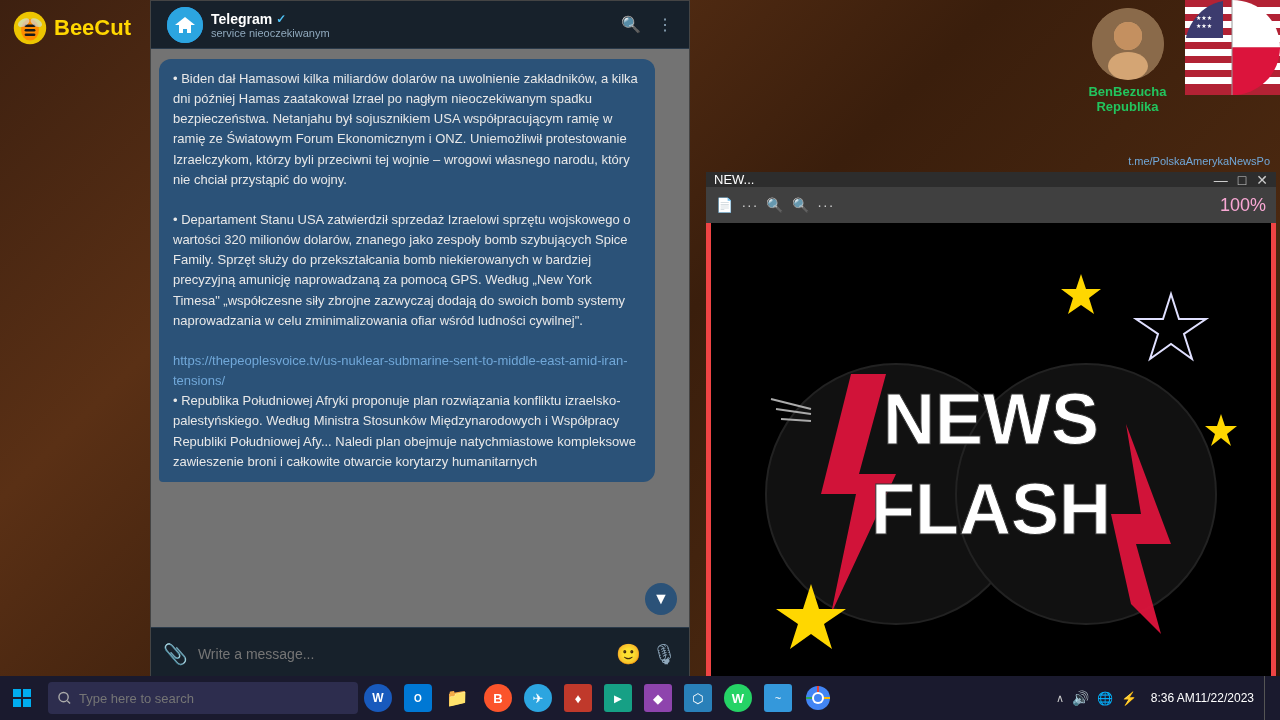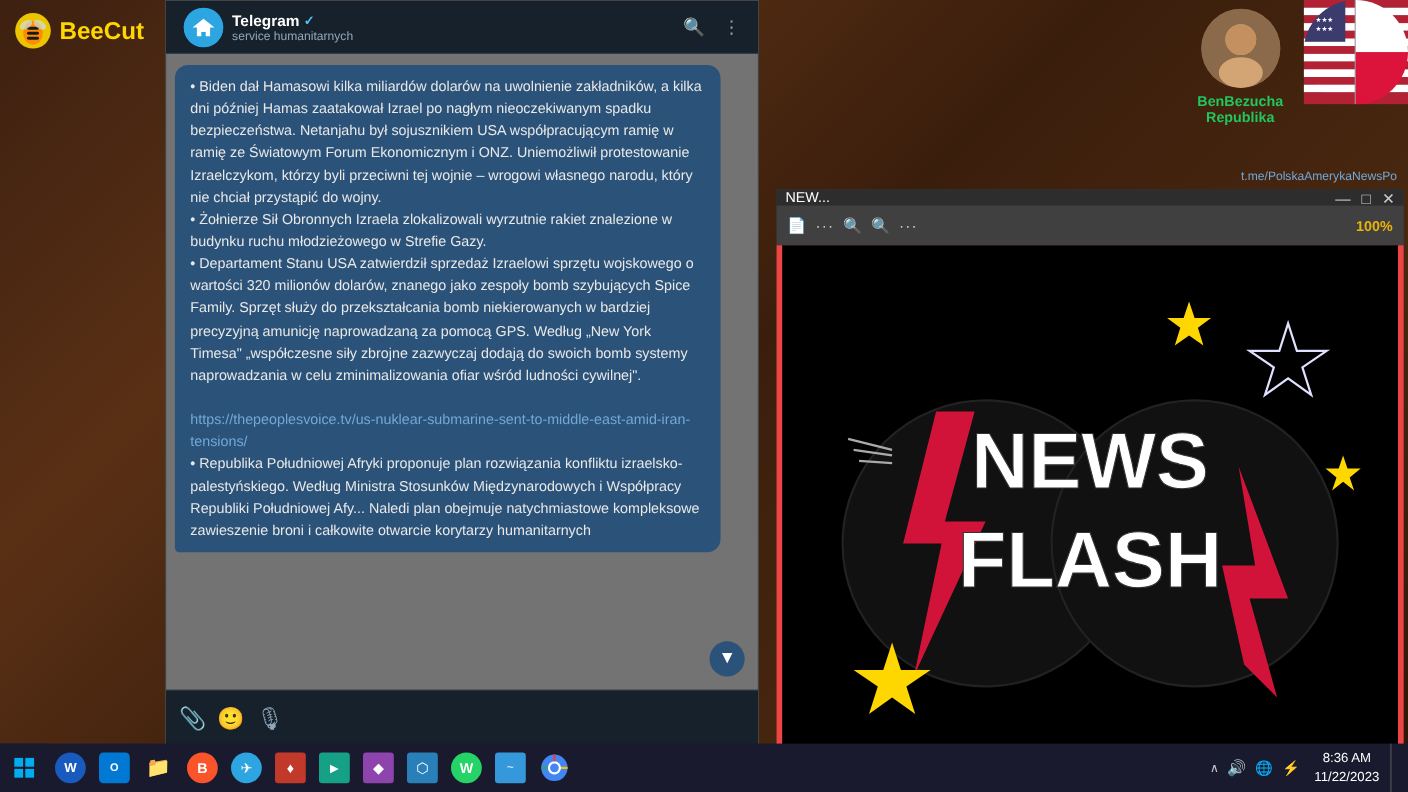--- a/index.html
+++ b/index.html
@@ -98,21 +98,21 @@
       align-items: center;
       justify-content: center;
       cursor: pointer;
       padding: 0 3px;
       color: #ccc;
       font-size: 13px;
     }
 
     .clock {
       display: flex;
-      flex-direction: column;
+      flex-direction: row;
       align-items: center;
       justify-content: center;
       color: #fff;
       font-size: 12px;
       line-height: 1.4;
       padding: 0 8px;
       cursor: pointer;
     }
 
     .show-desktop {
@@ -338,24 +338,23 @@
     }
 
     .pdf-toolbar-dots {
       color: #ccc;
       font-size: 14px;
       cursor: pointer;
       letter-spacing: 1px;
     }
 
     .pdf-zoom {
-      color: #eab308;
-      font-size: 13px;
+      color: #f9a8d4;
+      font-size: 18px;
       margin-left: auto;
-      font-weight: bold;
     }
 
     .pdf-content {
       flex: 1;
       background: #ef4444;
       display: flex;
       align-items: center;
       justify-content: center;
       overflow: hidden;
     }
@@ -504,44 +503,45 @@
       <svg viewBox="0 0 36 36" width="36" height="36">
         <circle cx="18" cy="18" r="18" fill="#2CA5E0"></circle>
         <path d="M8 18 L18 10 L28 18 L24 18 L24 26 L20 26 L20 22 L16 22 L16 26 L12 26 L12 18 Z" fill="white"></path>
       </svg>
     </div>
     <div class="tg-header-title">
       <div class="tg-header-name">
         <span>Telegram</span>
         <span style="color:#4fc3f7;font-size:12px;">✓</span>
       </div>
-      <div class="tg-header-sub">service humanitarnych</div>
+      <div class="tg-header-sub">service nieoczekiwanym</div>
     </div>
     <div class="tg-header-icons">
       <span class="tg-header-icon">🔍</span>
       <span class="tg-header-icon">⋮</span>
     </div>
   </div>
 
   <div class="tg-messages">
     <div class="tg-message-bubble">
       <span>• Biden dał Hamasowi kilka miliardów dolarów na uwolnienie zakładników, a kilka dni później Hamas zaatakował Izrael po nagłym nieoczekiwanym spadku bezpieczeństwa. Netanjahu był sojusznikiem USA współpracującym ramię w ramię ze Światowym Forum Ekonomicznym i ONZ. Uniemożliwił protestowanie Izraelczykom, którzy byli przeciwni tej wojnie – wrogowi własnego narodu, który nie chciał przystąpić do wojny.</span><br>
-      <span>• Żołnierze Sił Obronnych Izraela zlokalizowali wyrzutnie rakiet znalezione w budynku ruchu młodzieżowego w Strefie Gazy.</span><br>
+      <br>
       <span>• Departament Stanu USA zatwierdził sprzedaż Izraelowi sprzętu wojskowego o wartości 320 milionów dolarów, znanego jako zespoły bomb szybujących Spice Family. Sprzęt służy do przekształcania bomb niekierowanych w bardziej precyzyjną amunicję naprowadzaną za pomocą GPS. Według „New York Timesa" „współczesne siły zbrojne zazwyczaj dodają do swoich bomb systemy naprowadzania w celu zminimalizowania ofiar wśród ludności cywilnej".</span><br>
       <br>
       <a>https://thepeoplesvoice.tv/us-nuklear-submarine-sent-to-middle-east-amid-iran-tensions/</a><br>
       <span>• Republika Południowej Afryki proponuje plan rozwiązania konfliktu izraelsko-palestyńskiego. Według Ministra Stosunków Międzynarodowych i Współpracy Republiki Południowej Afy... Naledi plan obejmuje natychmiastowe kompleksowe zawieszenie broni i całkowite otwarcie korytarzy humanitarnych</span>
     </div>
     <div class="scroll-down-btn">
       <span>▼</span>
     </div>
   </div>
 
   <div class="tg-input-bar">
     <span class="tg-input-icon">📎</span>
+    <input class="tg-input" type="text" placeholder="Write a message..." style="">
     <span class="tg-emoji-btn">🙂</span>
     <span class="tg-mic-btn">🎙</span>
   </div>
 </div>
 
 <div class="pdf-window">
   <div class="pdf-titlebar">
     <span class="pdf-title-text">NEW...</span>
     <div class="pdf-title-controls">
       <span class="pdf-win-btn">—</span>
@@ -592,20 +592,27 @@
 
   <div class="taskbar-start">
     <svg viewBox="0 0 20 20" width="20" height="20">
       <rect x="1" y="1" width="8" height="8" fill="#00adef"></rect>
       <rect x="11" y="1" width="8" height="8" fill="#00adef"></rect>
       <rect x="1" y="11" width="8" height="8" fill="#00adef"></rect>
       <rect x="11" y="11" width="8" height="8" fill="#00adef"></rect>
     </svg>
   </div>
 
+  <div class="taskbar-search">
+    <svg width="14" height="14" viewBox="0 0 14 14">
+      <circle cx="6" cy="6" r="5" fill="none" stroke="#aaa" stroke-width="1.5"></circle>
+      <line x1="10" y1="10" x2="13" y2="13" stroke="#aaa" stroke-width="1.5"></line>
+    </svg>
+    <input type="text" style="background: transparent; border: none; outline: none; color: rgb(204, 204, 204); font-size: 13px; width: 100%;" placeholder="Type here to search">
+  </div>
 
   <div class="taskbar-app-icons">
 
     <div class="taskbar-icon">
       <div class="taskbar-icon-circle" style="background:#185ABD;color:white;font-weight:bold;font-size:12px;">W</div>
     </div>
 
     <div class="taskbar-icon">
       <div style="width:28px;height:28px;background:#0078D4;border-radius:4px;display:flex;align-items:center;justify-content:center;color:white;font-size:10px;font-weight:bold;">O</div>
     </div>

